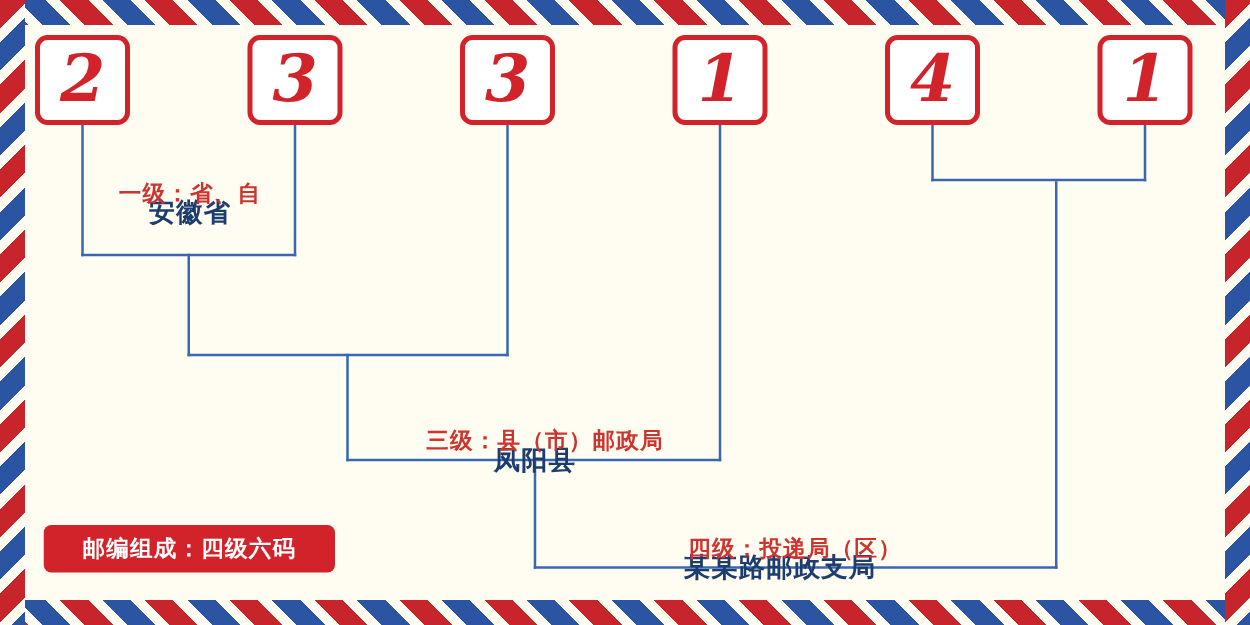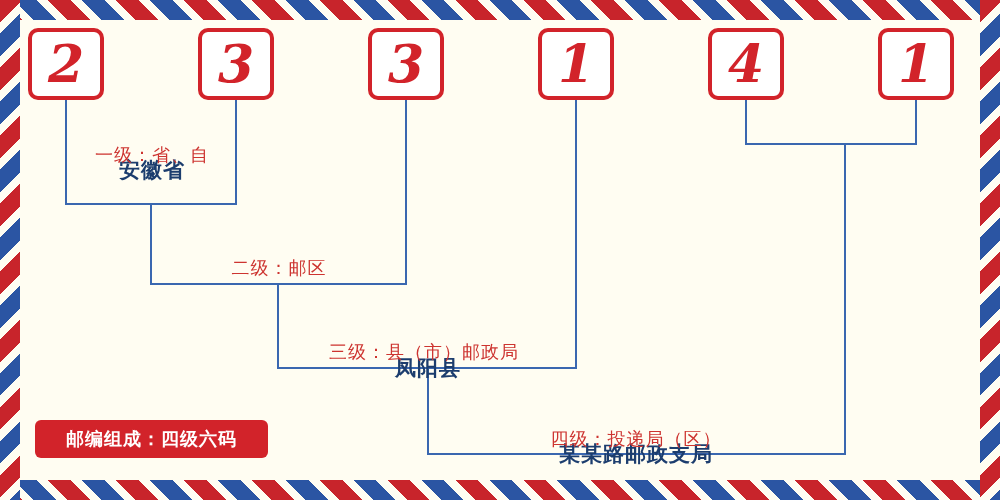--- a/index.html
+++ b/index.html
@@ -29,21 +29,21 @@
   }
   
   .line{position:absolute;background:#3a67b0;}
   
   .lbl-place{
     position:absolute;text-align:center;color:#1c3d6e;
     font-size:21px;font-weight:bold;letter-spacing:1px;margin-top:44px;
   }
   .lbl-desc{
     position:absolute;text-align:center;color:#cd3430;
-    font-size:18px;font-weight:normal;letter-spacing:1px;
+    font-size:18px;font-weight:bold;letter-spacing:1px;
   }
   
   .badge{
     position:absolute;left:35px;top:420px;width:233px;height:38px;
     background:#d2232a;border-radius:6px;color:#fff;
     font-size:18px;font-weight:bold;letter-spacing:1px;
     display:flex;align-items:center;justify-content:center;
   }
 </style>
 </head>
@@ -87,26 +87,25 @@
   <div class="digit-box" style="left:708px">
     <span class="digit">4</span>
   </div>
   <div class="digit-box" style="left:878px">
     <span class="digit">1</span>
   </div>
 
   <div class="lbl-place" style="left:62px;top:112px;width:180px">安徽省</div>
   <div class="lbl-desc" style="left:52px;top:143px;width:200px">一级：省、自</div>
 
-  <div class="lbl-desc" style="left:179px;top:256px;width:200px">二级：邮区</div>
 
   <div class="lbl-place" style="left:328px;top:310px;width:200px">凤阳县</div>
-  <div class="lbl-desc" style="left:304px;top:340px;width:240px">三级：县（市）邮政局</div>
+  <div class="lbl-desc" style="left:316px;top:340px;width:240px">三级：县（市）邮政局</div>
 
-  <div class="lbl-place" style="left:516px;top:396px;width:240px">某某路邮政支局</div>
+  <div class="lbl-place" style="left:504px;top:396px;width:240px">某某路邮政支局</div>
   <div class="lbl-desc" style="left:516px;top:427px;width:240px">四级：投递局（区）</div>
 
 
   <div class="badge">
     <span>邮编组成：四级六码</span>
   </div>
 
 </div>
 
 </body></html>

